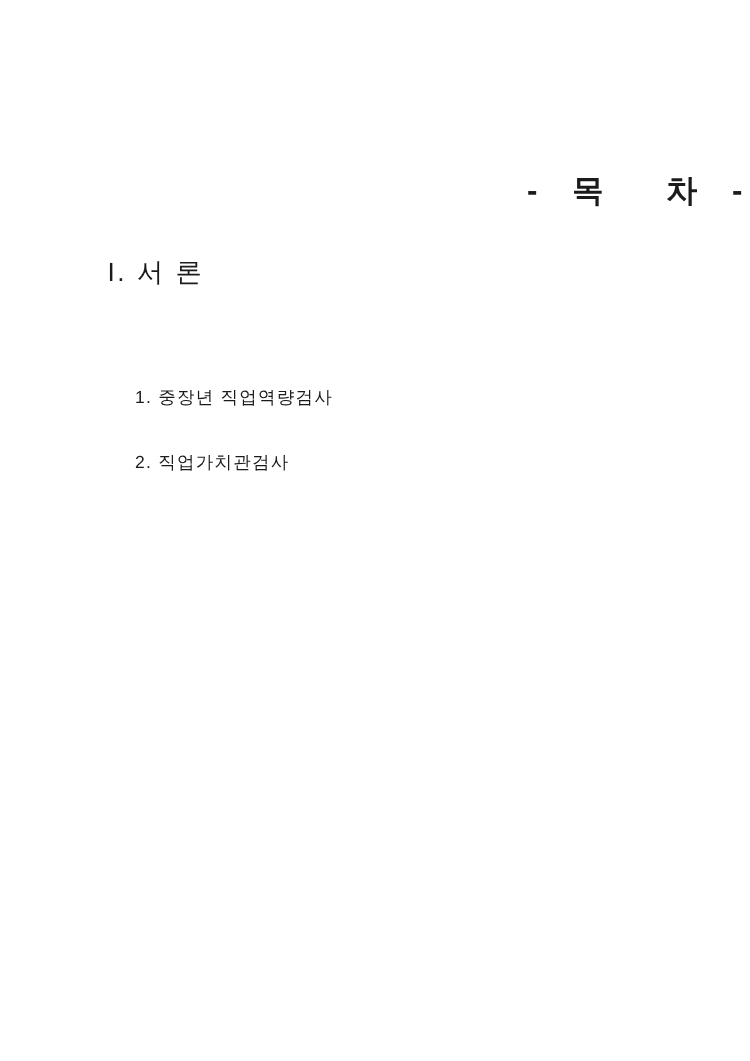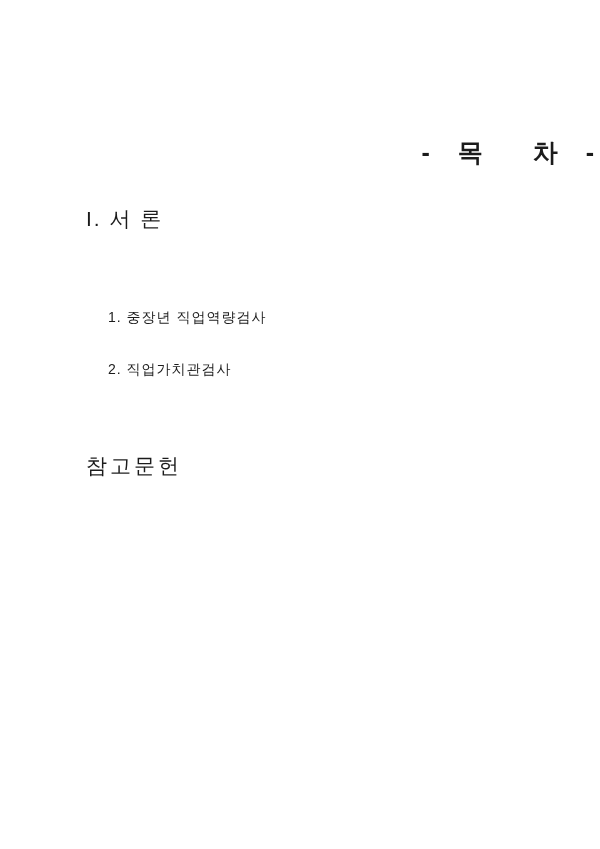--- a/index.html
+++ b/index.html
@@ -66,15 +66,14 @@
   <div class="toc-title">- 목  차 -</div>
 
   <div class="toc-entry entry-intro">I. 서 론</div>
 
 
   <div class="toc-subentry subentry-1">1. 중장년 직업역량검사</div>
 
   <div class="toc-subentry subentry-2">2. 직업가치관검사</div>
 
 
-  <div class="toc-entry entry-references">참고문헌</div>
 
 </div>
 
 </body></html>

